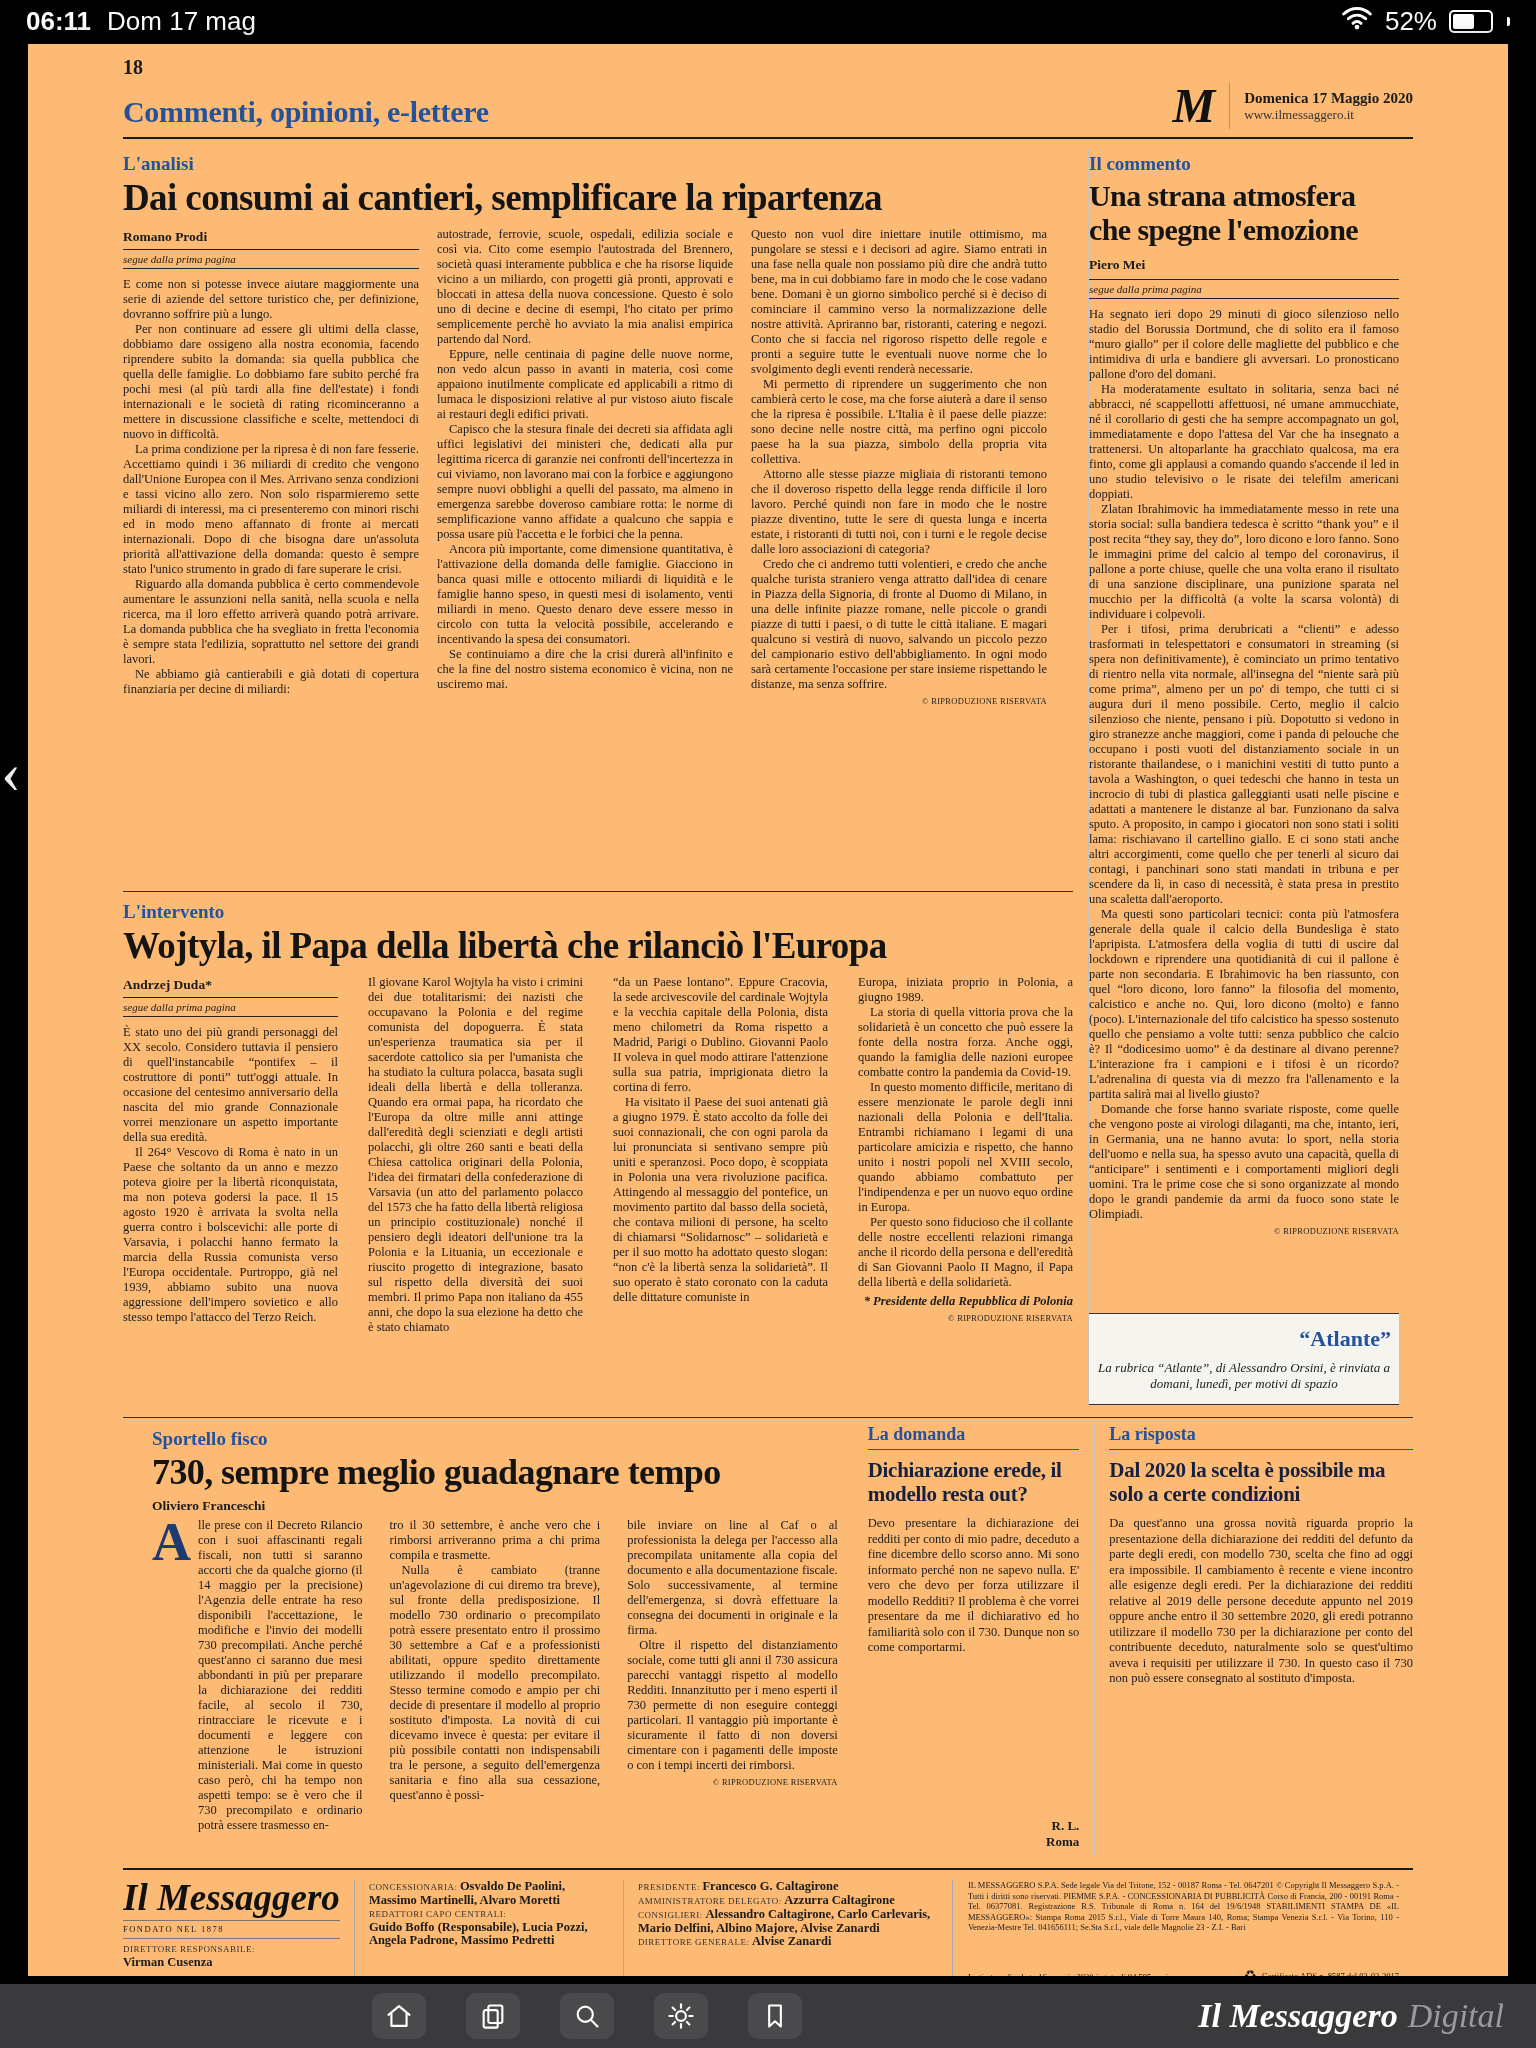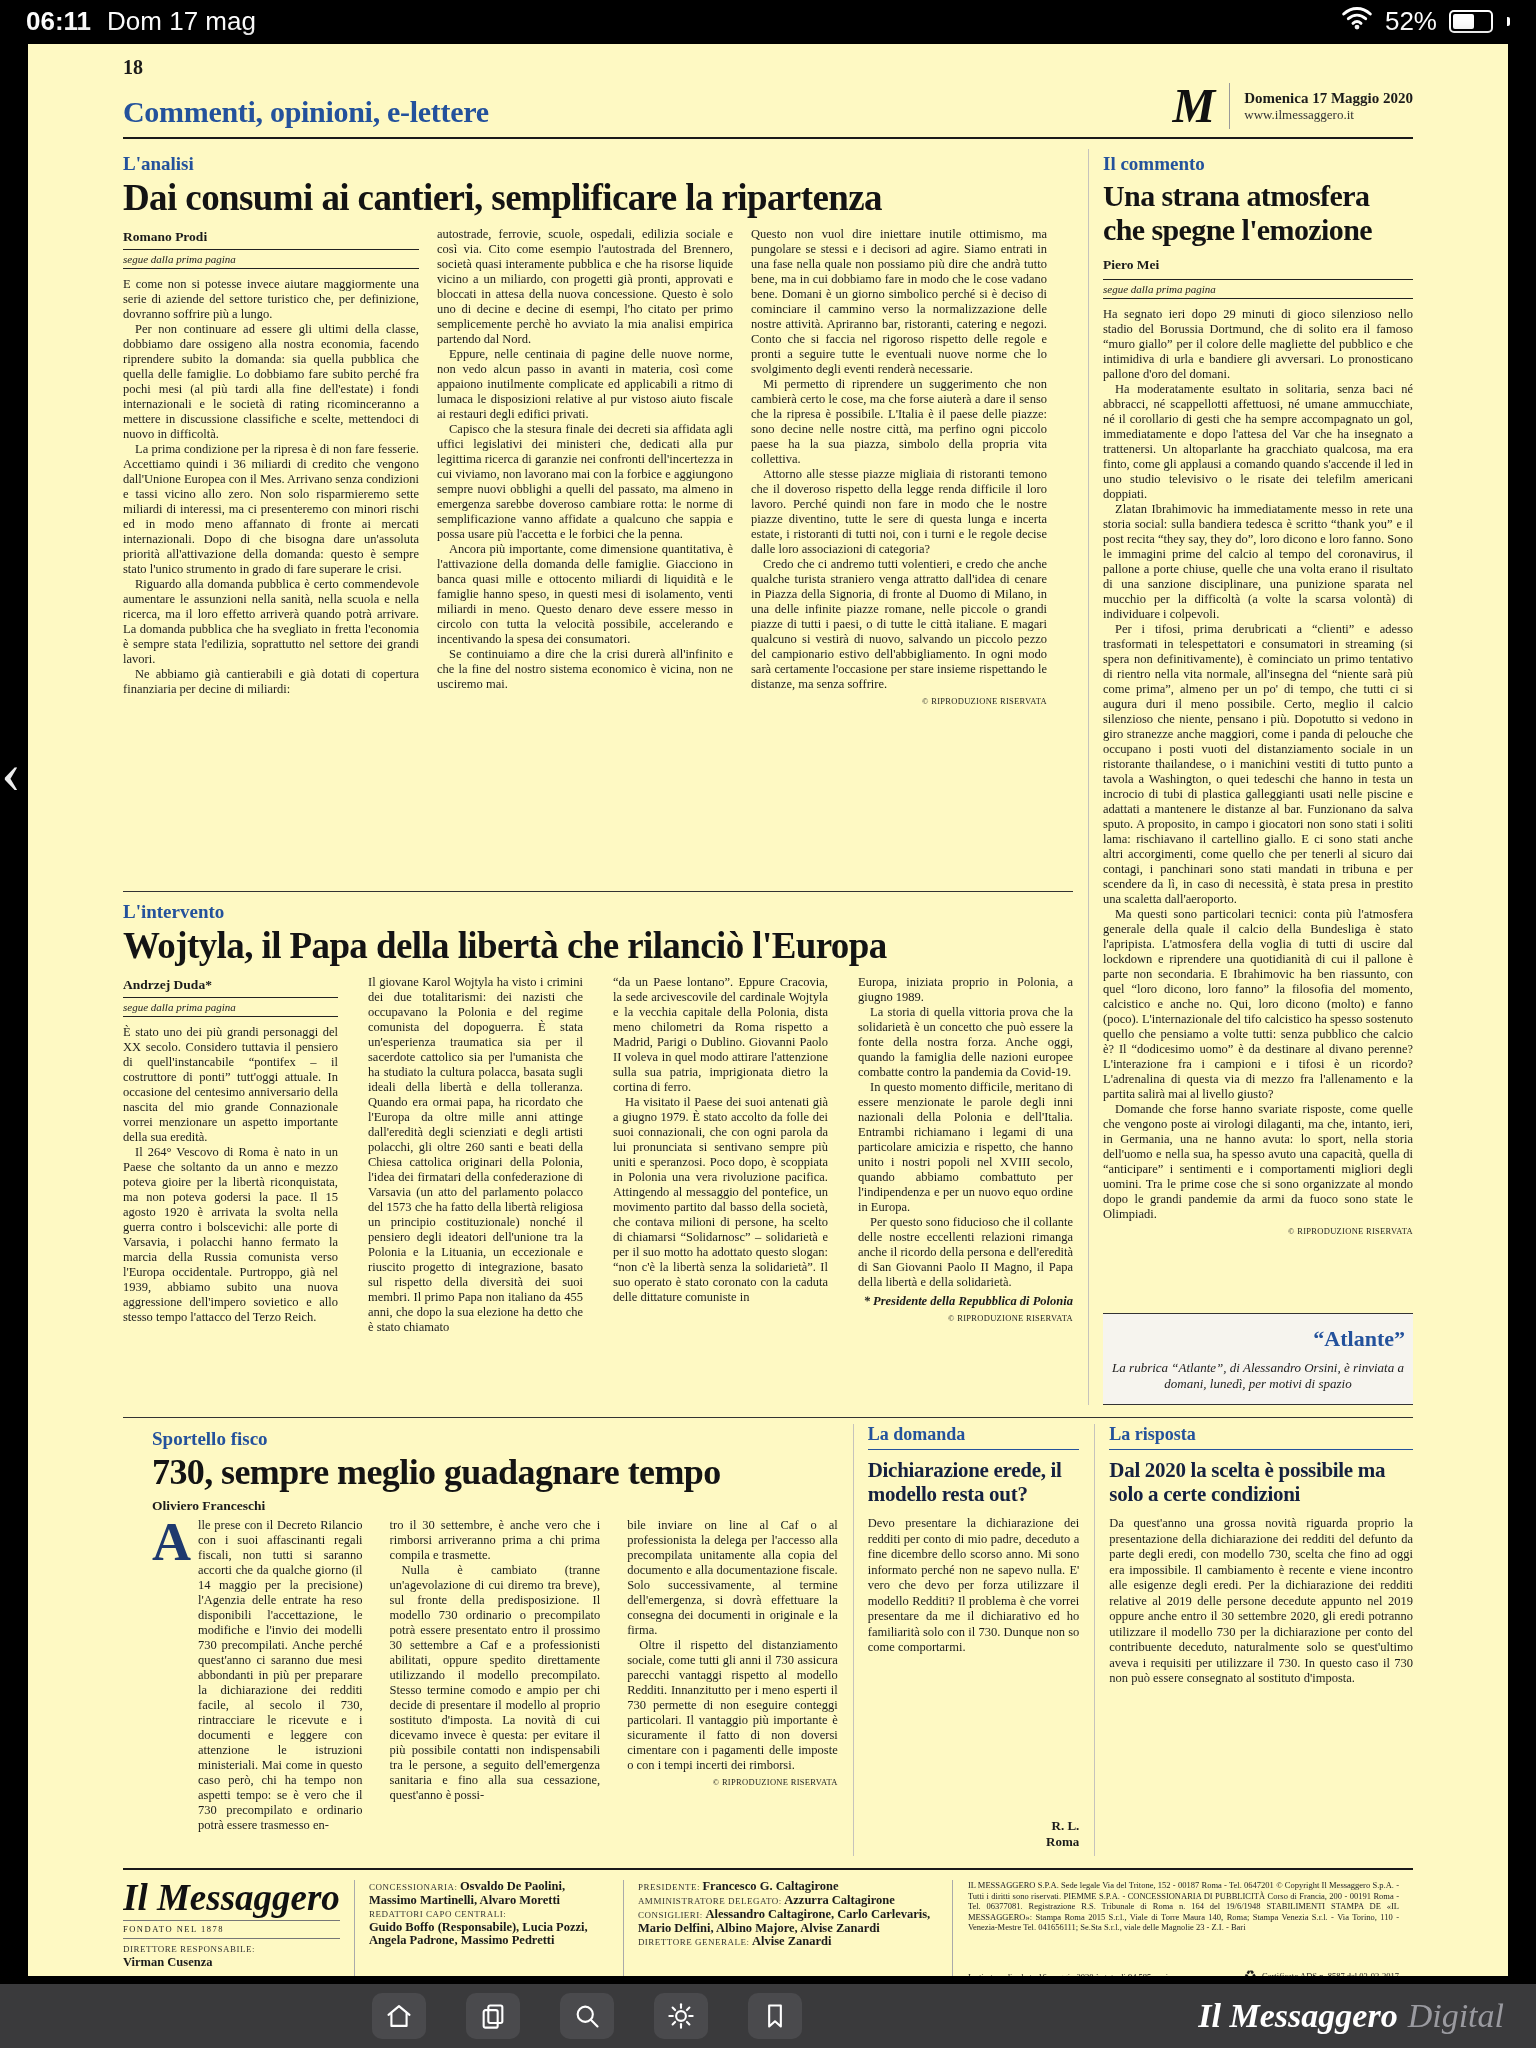--- a/index.html
+++ b/index.html
@@ -14,21 +14,21 @@
   .sb-right{display:flex;align-items:center;gap:12px;font-size:26px;}
   .battery{width:40px;height:19px;border:2px solid #fff;border-radius:5px;position:relative;}
   .battery-fill{position:absolute;left:2px;top:2px;bottom:2px;width:52%;background:#fff;border-radius:2px;}
   .battery-cap{width:3px;height:9px;background:#fff;border-radius:0 2px 2px 0;margin-left:2px;}
 
   
   .page-chevron{position:absolute;left:1px;top:742px;color:#ededed;font-size:60px;line-height:1;
                 font-family:"Liberation Serif",serif;cursor:pointer;z-index:5;}
 
   
-  .newspaper{position:absolute;left:28px;right:28px;top:44px;height:1932px;background:#fef9c3;
+  .newspaper{position:absolute;left:28px;right:28px;top:44px;height:1932px;background:#fdba74;
              box-shadow:0 0 22px rgba(0,0,0,.6);padding:8px 95px 0;box-sizing:border-box;color:#1b1b1b;
              font-family:"Liberation Serif","DejaVu Serif",serif;overflow:hidden;}
   .page-number{font-size:20px;font-weight:700;margin:4px 0 4px;}
   .page-header{display:flex;justify-content:space-between;align-items:flex-end;
                border-bottom:2px solid #1a1a1a;padding-bottom:8px;}
   .section-title{color:#24529c;font-size:30px;font-weight:700;letter-spacing:-.3px;}
   .header-right{display:flex;align-items:center;gap:14px;}
   .logo-m{font-size:48px;font-weight:700;font-style:italic;line-height:40px;color:#111;}
   .header-divider{width:1px;height:46px;background:#999;}
   .header-date{font-size:15px;font-weight:700;}
@@ -41,21 +41,21 @@
          padding:3px 0;margin:2px 0 8px;}
   .copyright{font-size:8.5px;text-align:right;letter-spacing:.3px;margin-top:4px;color:#222;}
   .footnote{font-weight:700;font-style:italic;font-size:12.5px;text-align:right;margin-top:4px;}
 
   .col-text{font-size:12.5px;line-height:15px;text-align:justify;overflow:hidden;}
   .col-text p{margin:0;text-indent:12px;}
   .col-text p:first-child{text-indent:0;}
 
   .top-band{display:flex;margin-top:10px;height:1256px;}
   .left-col{width:950px;}
-  .right-rail{width:310px;margin-left:15px;border-left:1px solid #c6c3bc;padding-left:14px;
+  .right-rail{width:310px;margin-left:15px;border-left:1px solid #c6c3bc;
               display:flex;flex-direction:column;}
 
   .analisi{height:742px;overflow:hidden;}
   .analisi .headline{font-size:37px;line-height:42px;margin:2px 0 8px;}
   .cols{display:flex;gap:18px;}
   .analisi .cols{height:656px;}
   .analisi .col{width:296px;overflow:hidden;}
   .analisi .col .col-text{max-height:640px;}
   .analisi .col1 .col-text{max-height:566px;}
 

